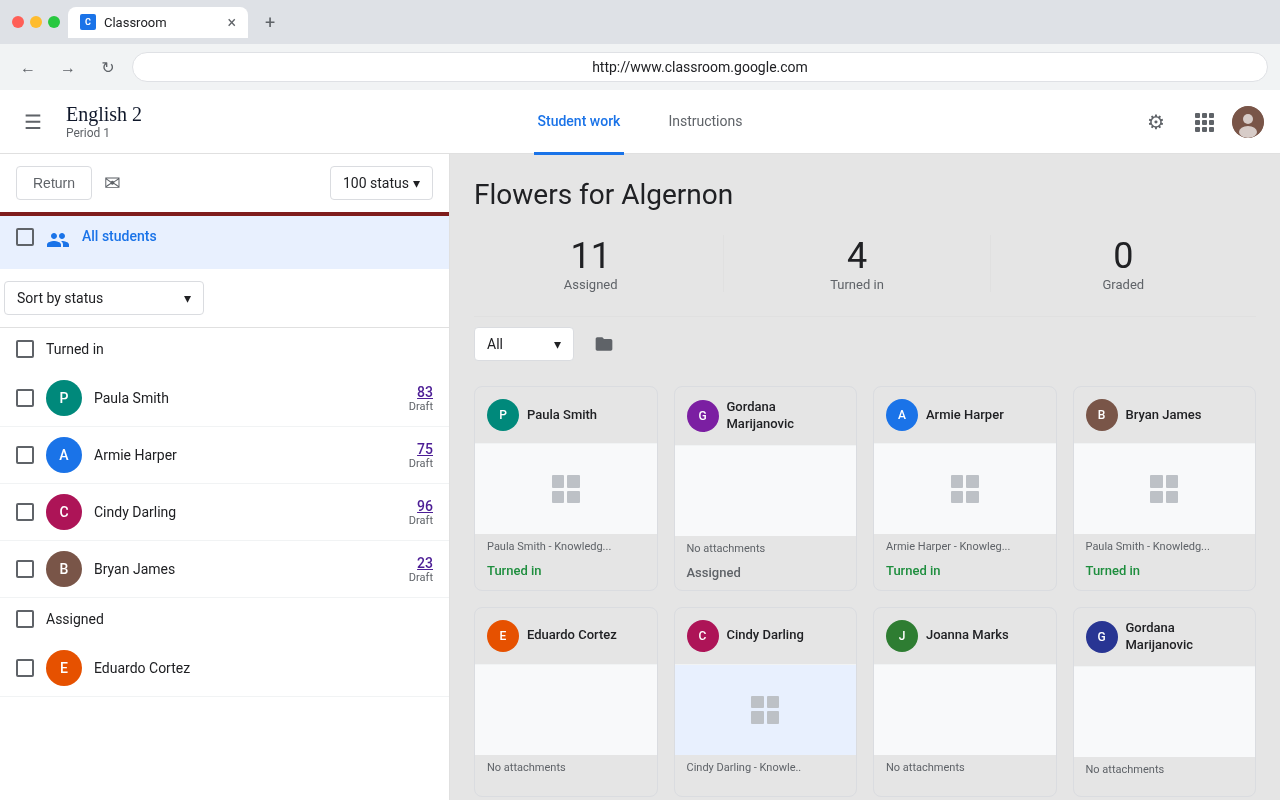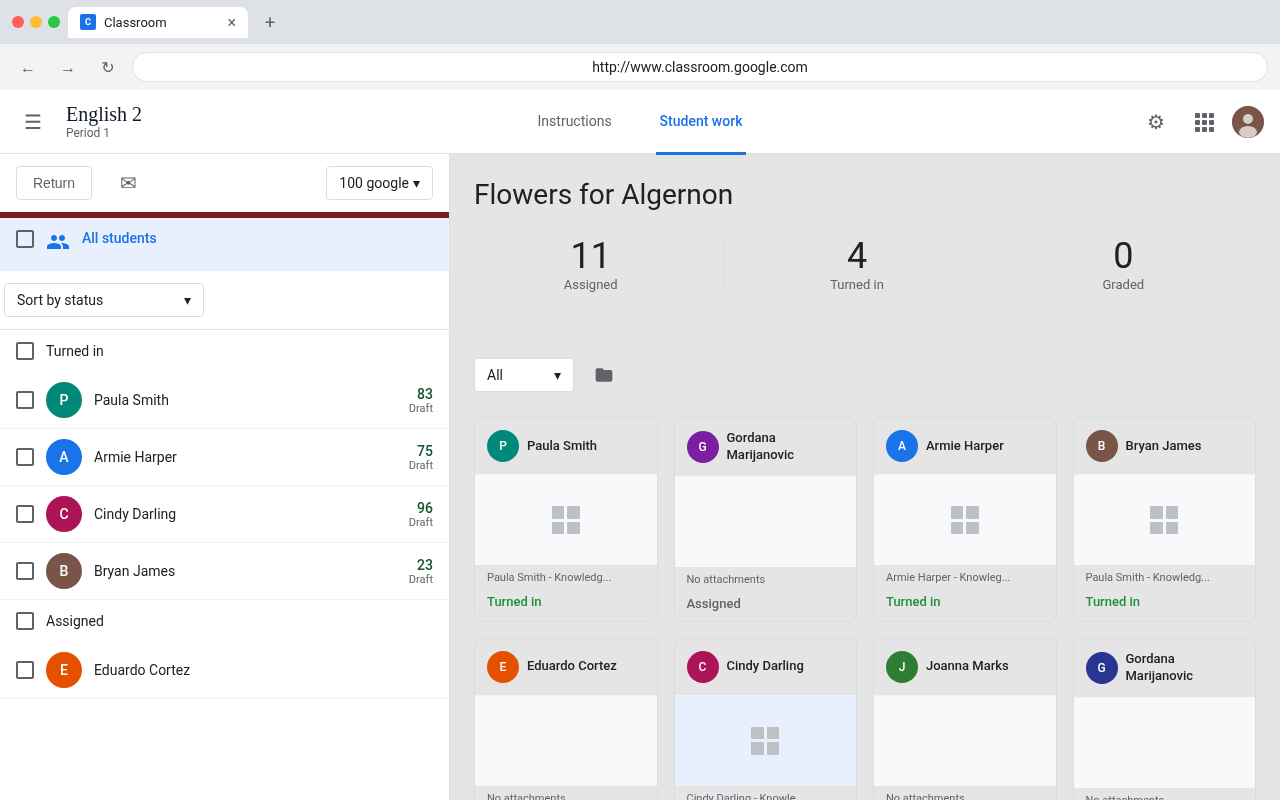--- a/index.html
+++ b/index.html
@@ -75,22 +75,22 @@
 
     
     .main-layout { display: flex; height: calc(800px - 90px - 64px); }
 
     
     .sidebar {
       width: 450px; min-width: 450px; border-right: 1px solid #e0e0e0;
       overflow-y: auto; background: white;
     }
     .sidebar-toolbar {
-      display: flex; align-items: center; padding: 12px 16px; gap: 28px;
-      border-bottom: 6px solid #7f1d1d;
+      display: flex; align-items: center; padding: 12px 16px; gap: 12px;
+      border-bottom: 4px solid #7f1d1d;
     }
     .return-btn {
       border: 1px solid #dadce0; border-radius: 4px; padding: 8px 16px;
       font-size: 14px; color: #5f6368; cursor: pointer; background: white;
     }
     .mail-btn { color: #5f6368; cursor: pointer; font-size: 20px; }
     .points-select {
       margin-left: auto; display: flex; align-items: center; gap: 4px;
       border: 1px solid #dadce0; border-radius: 4px; padding: 8px 12px;
       cursor: pointer; font-size: 14px; color: #202124; background: white;
@@ -124,31 +124,31 @@
       display: flex; align-items: center; padding: 10px 16px; gap: 12px;
       border-bottom: 1px solid #f1f3f4; cursor: pointer;
     }
     .student-avatar {
       width: 36px; height: 36px; border-radius: 50%; flex-shrink: 0;
       overflow: hidden; display: flex; align-items: center; justify-content: center;
       font-size: 14px; font-weight: 500; color: white;
     }
     .student-name { font-size: 14px; color: #202124; flex: 1; }
     .student-score { text-align: right; }
-    .score-value { font-size: 14px; color: #14532d; font-weight: 500; }
+    .score-value { font-size: 14px; color: #4c1d95; font-weight: 500; text-decoration: underline; }
     .score-label { font-size: 11px; color: #5f6368; }
 
     
     .content-area {
       flex: 1; overflow-y: auto; padding: 24px; background: #e5e5e5;
     }
     .assignment-title { font-size: 28px; font-weight: 400; color: #202124; margin-bottom: 24px; }
 
     .stats-row {
-      display: flex; margin-bottom: 40px; border-bottom: 1px solid #e0e0e0; padding-bottom: 24px;
+      display: flex; margin-bottom: 9px; border-bottom: 1px solid #e0e0e0; padding-bottom: 24px;
     }
     .stat-item {
       flex: 1; text-align: center; padding: 0 16px;
       border-right: 1px solid #e0e0e0;
     }
     .stat-item:first-child { padding-left: 0; }
     .stat-item:last-child { border-right: none; }
     .stat-number { font-size: 36px; font-weight: 400; color: #202124; }
     .stat-label { font-size: 13px; color: #5f6368; }
 
@@ -242,25 +242,25 @@
 
   <div class="app-header">
     <div class="header-left">
       <div class="hamburger">☰</div>
       <div class="app-title-group">
         <div class="app-title">English 2</div>
         <div class="app-subtitle">Period 1</div>
       </div>
     </div>
     <div class="header-center">
+      <div class="nav-tab active">
+        <span>Student work</span>
+      </div>
       <div class="nav-tab">
         <span>Instructions</span>
-      </div>
-      <div class="nav-tab active">
-        <span>Student work</span>
       </div>
     </div>
     <div class="header-right">
       <div class="icon-btn">⚙</div>
       <div class="icon-btn">
         <svg width="20" height="20" viewBox="0 0 20 20" fill="#5f6368">
           <rect x="1" y="1" width="5" height="5" rx="1"></rect>
           <rect x="8" y="1" width="5" height="5" rx="1"></rect>
           <rect x="15" y="1" width="5" height="5" rx="1"></rect>
           <rect x="1" y="8" width="5" height="5" rx="1"></rect>
@@ -282,21 +282,21 @@
   </div>
 
   <div class="main-layout">
 
     <div class="sidebar">
 
       <div class="sidebar-toolbar">
         <button class="return-btn">Return</button>
         <span class="mail-btn">✉</span>
         <div class="points-select">
-          <span>100 google</span>
+          <span>100 status</span>
           <span>▾</span>
         </div>
       </div>
 
       <div class="all-students-row">
         <div class="checkbox"></div>
         <span class="students-icon">
           <svg width="24" height="24" viewBox="0 0 24 24" fill="#1a73e8">
             <path d="M16 11c1.66 0 2.99-1.34 2.99-3S17.66 5 16 5c-1.66 0-3 1.34-3 3s1.34 3 3 3zm-8 0c1.66 0 2.99-1.34 2.99-3S9.66 5 8 5C6.34 5 5 6.34 5 8s1.34 3 3 3zm0 2c-2.33 0-7 1.17-7 3.5V19h14v-2.5c0-2.33-4.67-3.5-7-3.5zm8 0c-.29 0-.62.02-.97.05 1.16.84 1.97 1.97 1.97 3.45V19h6v-2.5c0-2.33-4.67-3.5-7-3.5z"></path>
           </svg>

